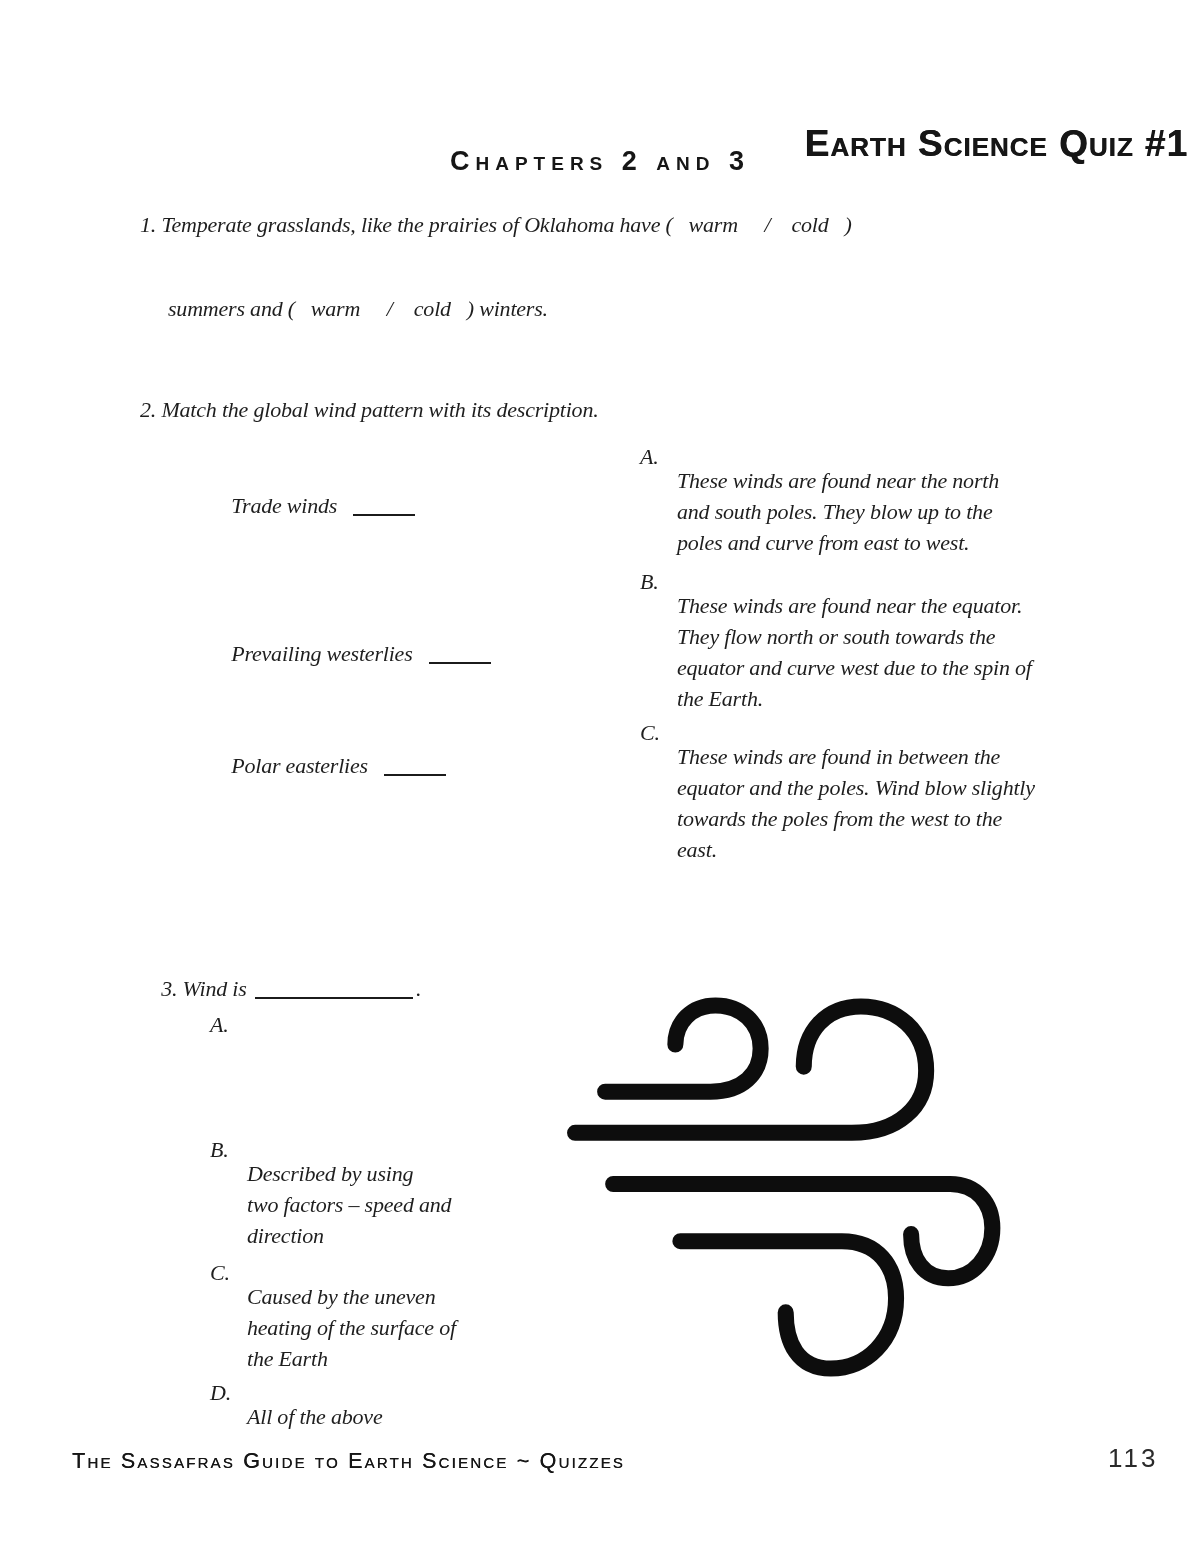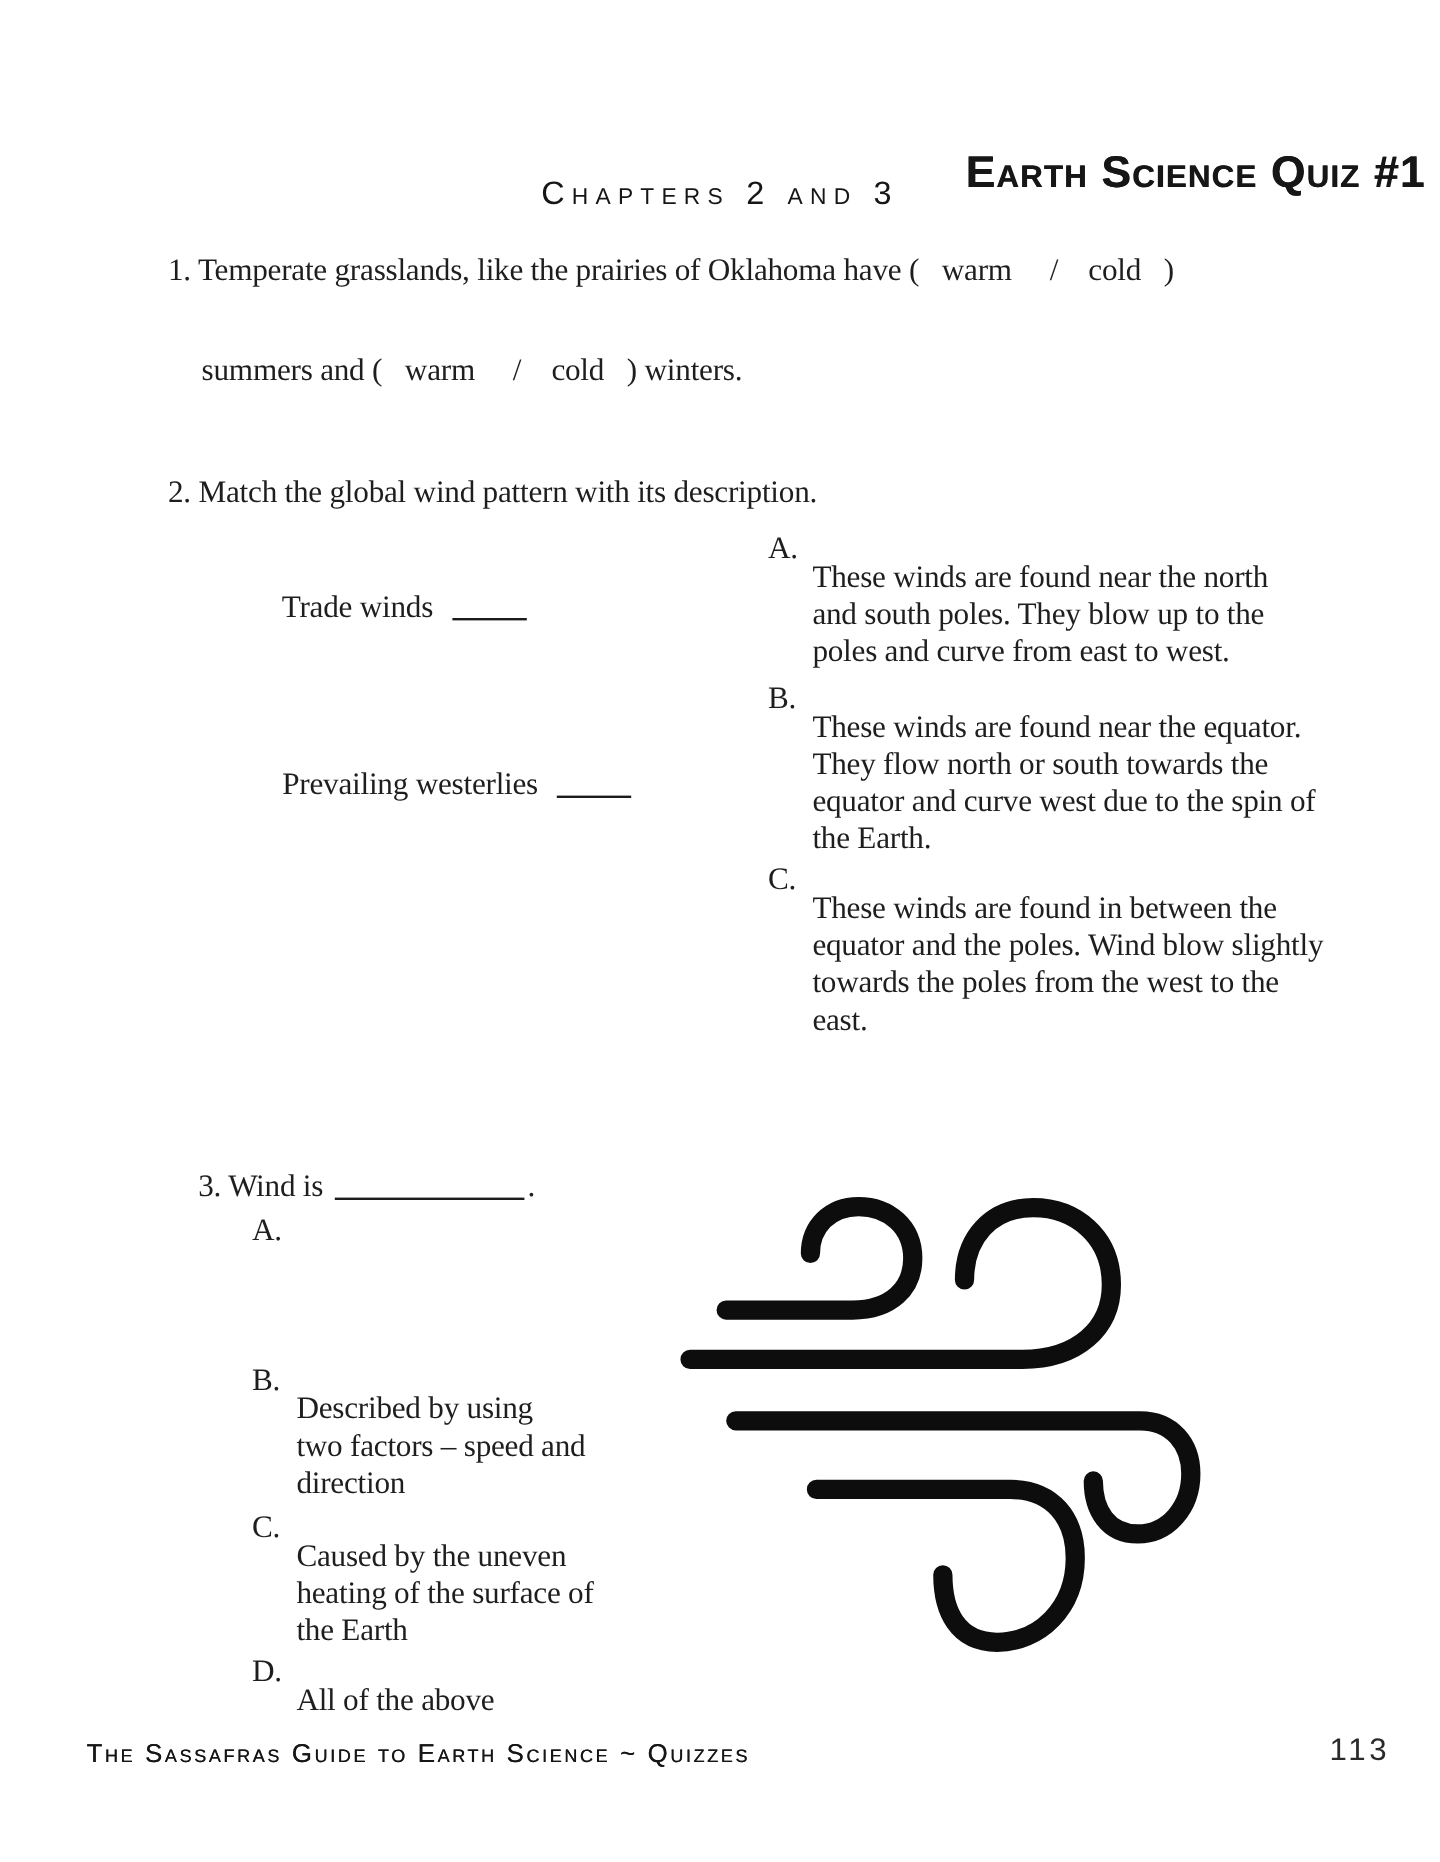--- a/index.html
+++ b/index.html
@@ -24,29 +24,30 @@
     top:98px;left:0;right:12px;
     font-size:37px;
     font-weight:700;
     letter-spacing:1px;
     text-shadow:0.5px 0 0 #161616;
   }
   .subtitle{
     top:146px;left:0;right:0;
     text-align:center;
     font-size:27px;
-    font-weight:400;
+    font-weight:700;
     letter-spacing:6px;
   }
   
   .body-text{
-    font-size:26px;
+    font-size:22px;
     line-height:31px;
     letter-spacing:-0.2px;
     white-space:pre;
+    font-style:italic;
   }
   .multiline{white-space:pre-line;margin-top:24px;}
   .lettered{display:flex;}
   .lettered .letter{flex:0 0 37px;}
   .blank{
     display:inline-block;
     border-bottom:2.5px solid #1b1b1b;
     transform:translateY(3px);
   }
   .term-blank{width:62px;margin-left:16px;}
@@ -79,20 +80,23 @@
   <div class="abs body-text" style="top:209px;left:140px;">1. Temperate grasslands, like the prairies of Oklahoma have (   warm     /    cold   )</div>
   <div class="abs body-text" style="top:293px;left:168px;">summers and (   warm     /    cold   ) winters.</div>
 
   <div class="abs body-text" style="top:394px;left:140px;">2. Match the global wind pattern with its description.</div>
 
   <div class="abs body-text" style="top:459px;left:210px;">
     <span>Trade winds</span><span class="blank term-blank"></span>
   </div>
   <div class="abs body-text" style="top:607px;left:210px;">
     <span>Prevailing westerlies</span><span class="blank term-blank"></span>
+  </div>
+  <div class="abs body-text" style="top:719px;left:210px;">
+    <span>Polar easterlies</span><span class="blank term-blank"></span>
   </div>
 
   <div class="abs body-text lettered" style="top:441px;left:640px;">
     <span class="letter">A.</span>
     <span class="multiline">These winds are found near the north
 and south poles. They blow up to the
 poles and curve from east to west.</span>
   </div>
   <div class="abs body-text lettered" style="top:566px;left:640px;">
     <span class="letter">B.</span>

